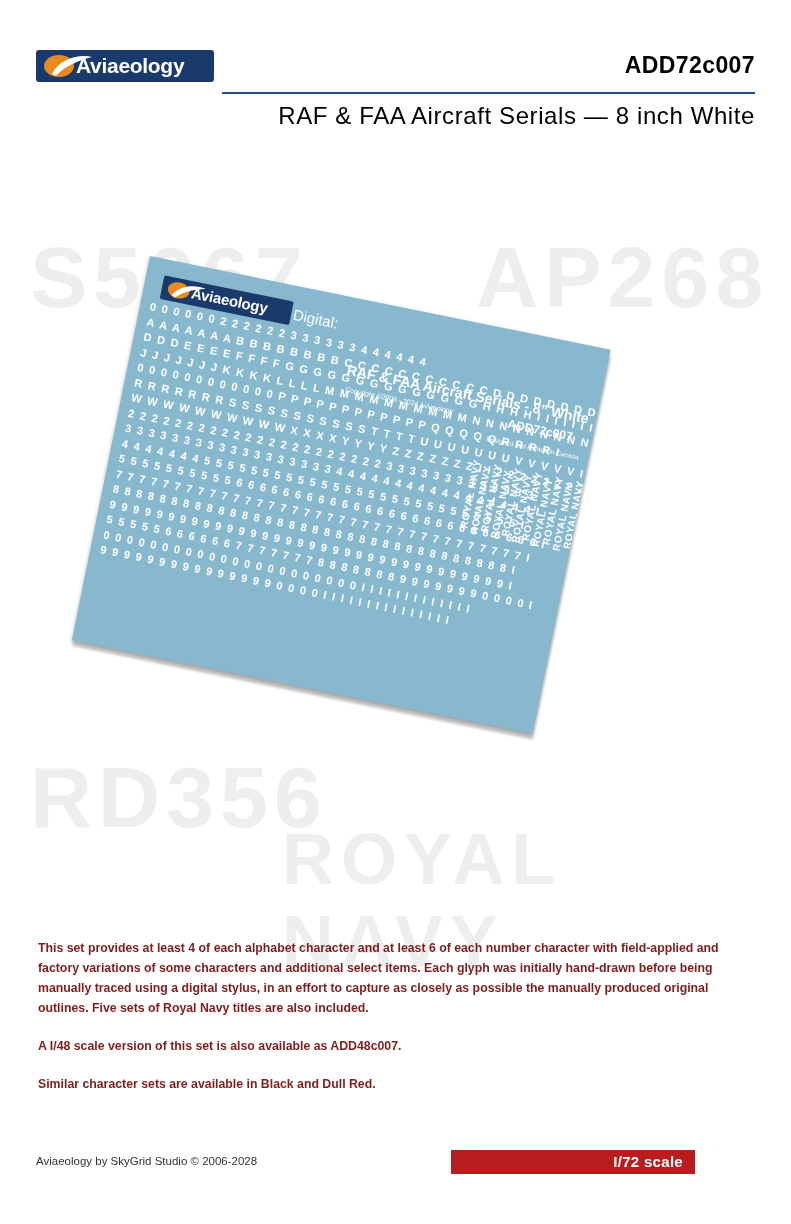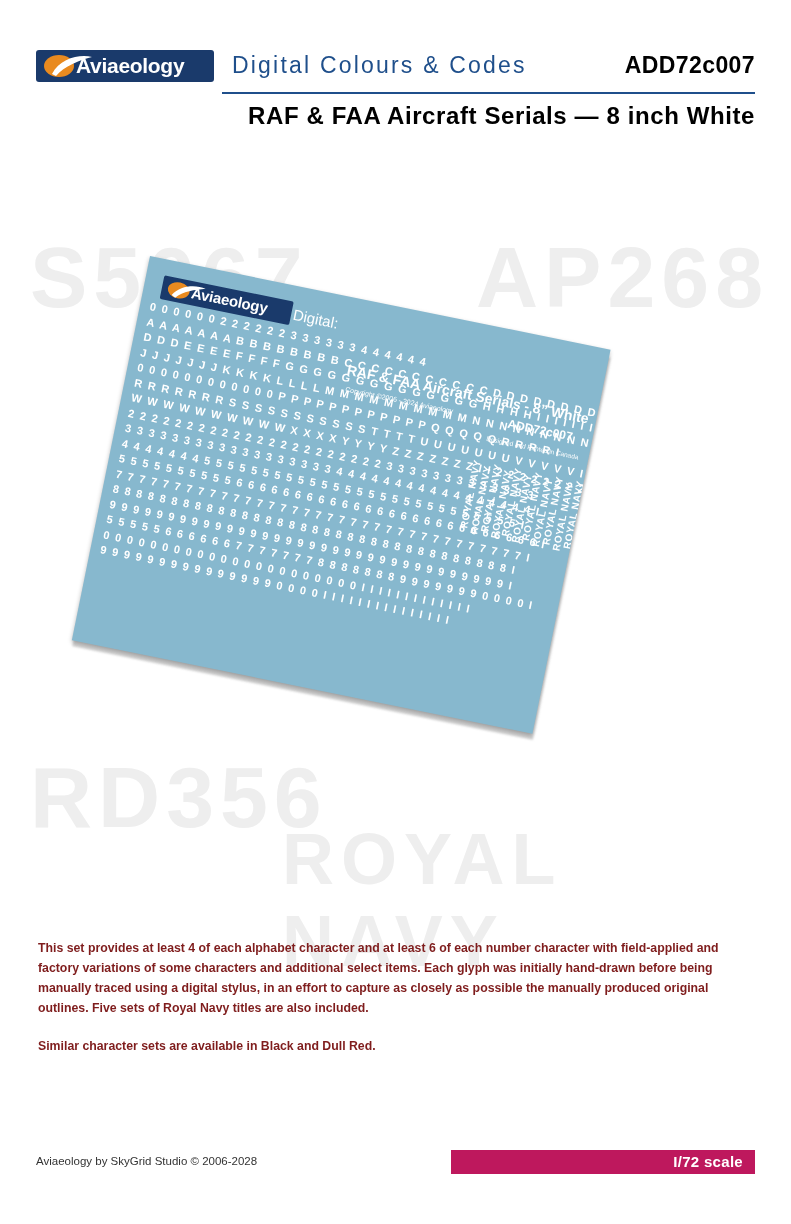--- a/index.html
+++ b/index.html
@@ -88,21 +88,21 @@
     top: 48px;
     height: 2px;
     background: #1f4f8b;
   }
   #subtitle {
     position: absolute;
     right: 0;
     top: 58px;
     font-size: 24px;
     color: #000000;
-    font-weight: bold;
+    font-weight: normal;
     letter-spacing: 0.6px;
     white-space: nowrap;
   }
 
   
   .wm {
     position: absolute;
     color: #eeeeee;
     font-weight: bold;
     letter-spacing: 6px;
@@ -269,23 +269,23 @@
     position: absolute;
     left: 36px;
     top: 1155px;
     font-size: 11.5px;
     color: #333333;
   }
   #scale-bar {
     position: absolute;
     left: 451px;
     top: 1150px;
-    width: 304px;
+    width: 244px;
     height: 24px;
-    background: #be185d;
+    background: #b91c1c;
   }
   #scale-label {
     position: absolute;
     right: 12px;
     top: 3px;
     color: #ffffff;
     font-size: 15px;
     font-weight: bold;
     letter-spacing: 0.3px;
   }
@@ -298,21 +298,20 @@
   <div class="logo-badge">
     <div class="logo-ellipse"></div>
     <svg class="logo-swoosh" viewBox="0 0 44 24">
       <path d="M2 20 C10 4 30 0 42 3 C30 6 14 12 6 22 Z" fill="#ffffff"></path>
     </svg>
     <div class="logo-text">
       <span class="av">Avia</span><span class="ology">eology</span>
     </div>
   </div>
 
-  <div id="title-dcc">Digital  Colours  &amp; Codes</div>
   <div id="product-code">ADD72c007</div>
   <div id="header-rule"></div>
   <div id="subtitle">RAF &amp; FAA Aircraft  Serials  —  8  inch White</div>
 </div>
 
 <div class="wm" id="wm-1">S5067</div>
 <div class="wm" id="wm-2">AP268</div>
 <div class="wm" id="wm-3">RD356</div>
 <div class="wm" id="wm-4">ROYAL NAVY</div>
 
@@ -367,19 +366,20 @@
         <div class="rn-title" style="left: 84px; top: 68px;">ROYAL NAVY</div>
         <div class="rn-title" style="left: 94.5px; top: 72px;">ROYAL NAVY</div>
         <div class="rn-title" style="left: 105px; top: 68px;">ROYAL NAVY</div>
       </div>
 
   </div>
 </div>
 
 <div id="body-text">
   <p>This set provides at least 4 of each alphabet character and at least 6 of each number character with field-applied and factory variations of some characters and additional select items. Each glyph was initially hand-drawn before being manually traced using a digital stylus, in an effort to capture as closely as possible the manually produced original outlines. Five sets of Royal Navy titles are also included.</p>
+  <p>A I/48 scale version of this set is also available as ADD48c007.</p>
   <p>Similar character sets are available in Black and Dull Red.</p>
 </div>
 
 <div id="footer-credit">Aviaeology by SkyGrid Studio © 2006-2028</div>
 <div id="scale-bar">
   <div id="scale-label">I/72 scale</div>
 </div>
 
 </body></html>

